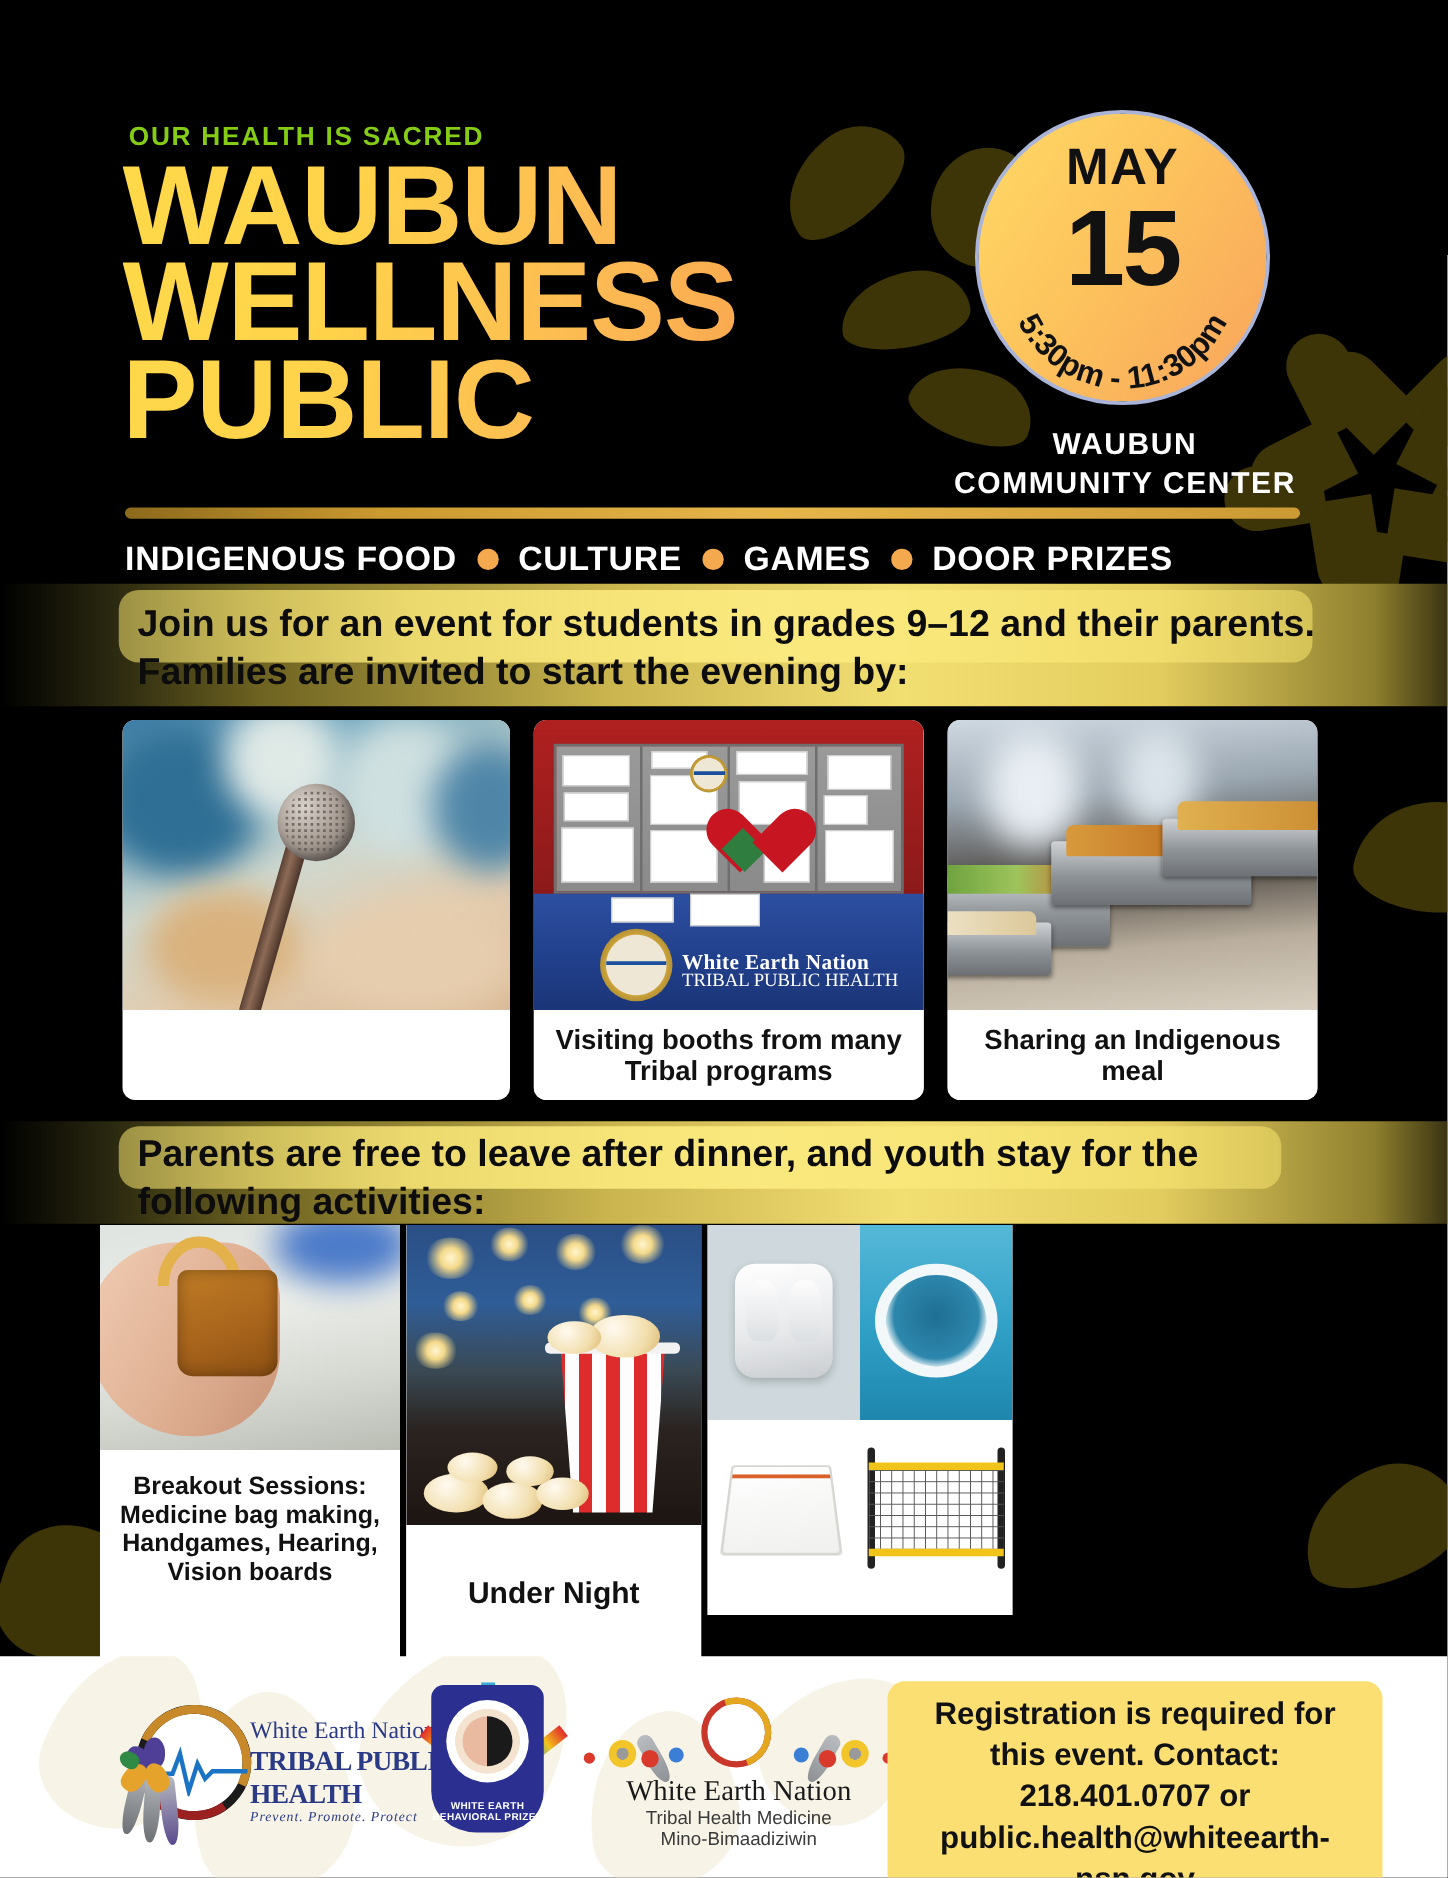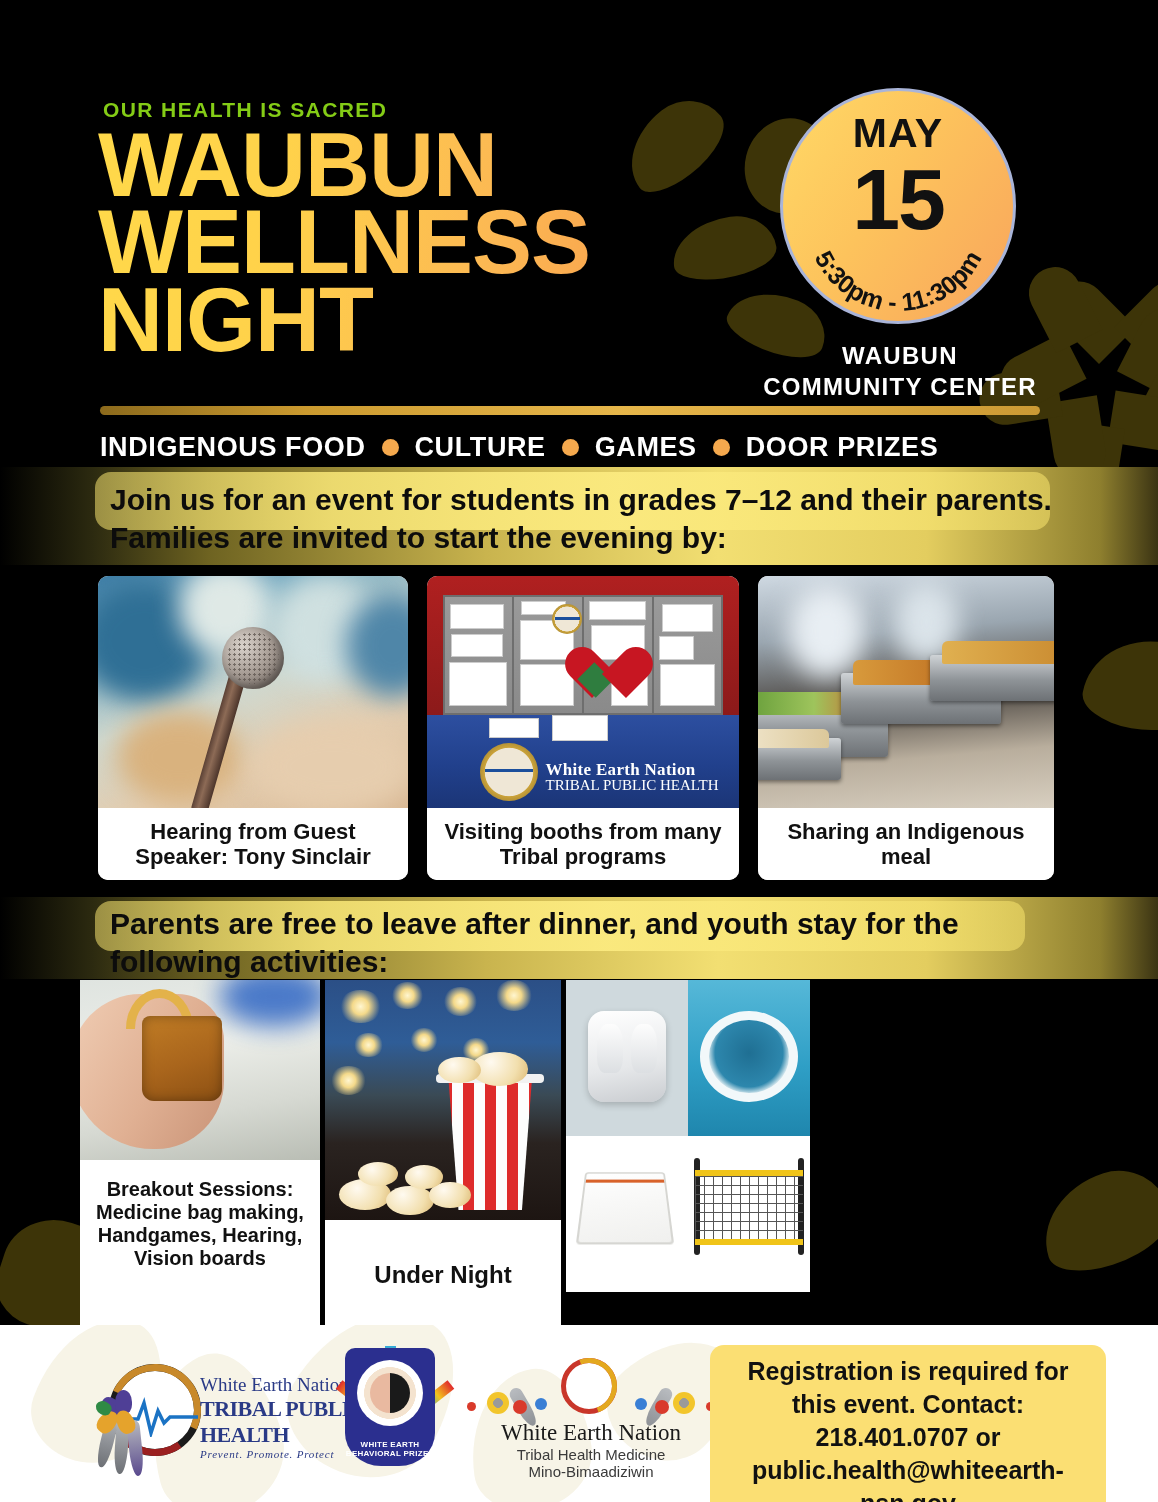--- a/index.html
+++ b/index.html
@@ -312,21 +312,21 @@
       <div class="hp" style="transform:translate(-50%,-100%) rotate(144deg)"></div>
       <div class="hp" style="transform:translate(-50%,-100%) rotate(216deg)"></div>
       <div class="hp" style="transform:translate(-50%,-100%) rotate(288deg)"></div>
     </div>
   </div>
 
   <div class="kicker">OUR HEALTH IS SACRED</div>
   <div class="title">
     <span>WAUBUN</span>
     <span>WELLNESS</span>
-    <span>NIGHT</span>
+    <span>PUBLIC</span>
   </div>
 
   <div class="badge-wrap">
     <div class="badge"></div>
     <div class="badge-month">MAY</div>
     <div class="badge-day">15</div>
     <svg class="arc-svg" viewBox="0 0 236 236">
       <defs>
           <path id="timeArc" d="M 28,150 A 92,92 0 0 0 208,150"></path>
         </defs>
@@ -346,37 +346,36 @@
     <span>CULTURE</span>
     <span class="feat-dot"></span>
     <span>GAMES</span>
     <span class="feat-dot"></span>
     <span>DOOR PRIZES</span>
   </div>
 
   <div class="band" id="band1">
     <div class="band-inner" id="band1-inner"></div>
   </div>
-  <div class="band-text" id="band1-text">Join us for an event for students in grades 7–12 and their parents. Families are invited to start the evening by:</div>
+  <div class="band-text" id="band1-text">Join us for an event for students in grades 9–12 and their parents. Families are invited to start the evening by:</div>
 
   <div class="row" id="row1">
 
     <div class="card rounded" style="width:310px">
       <div class="photo" style="height:232px">
         <div class="ph mic-bg"></div>
         <div class="blob" style="left:-6%;top:2%;width:42%;height:52%;background:#2f6f95;"></div>
         <div class="blob" style="left:26%;top:-6%;width:30%;height:40%;background:#dfe9e6;"></div>
         <div class="blob" style="left:56%;top:0%;width:34%;height:46%;background:#cfe0e0;"></div>
         <div class="blob" style="left:80%;top:8%;width:30%;height:44%;background:#4f86a8;"></div>
         <div class="blob" style="left:6%;top:58%;width:40%;height:40%;background:#d9b27e;"></div>
         <div class="blob" style="left:50%;top:62%;width:52%;height:40%;background:#e6cdae;"></div>
         <div class="mic-stand"></div>
         <div class="mic-head"></div>
       </div>
-      <div class="cap" style="height:72px;font-size:22px">Hearing from Guest Speaker: Tony Sinclair</div>
     </div>
 
     <div class="card rounded" style="width:312px">
       <div class="photo" style="height:232px">
         <div class="ph booth-bg"></div>
         <div class="booth-board">
           <div class="booth-panel">
             <div class="paper" style="left:8%;top:6%;width:80%;height:22%"></div>
             <div class="paper" style="left:10%;top:32%;width:76%;height:20%"></div>
             <div class="paper" style="left:6%;top:56%;width:86%;height:38%"></div>

